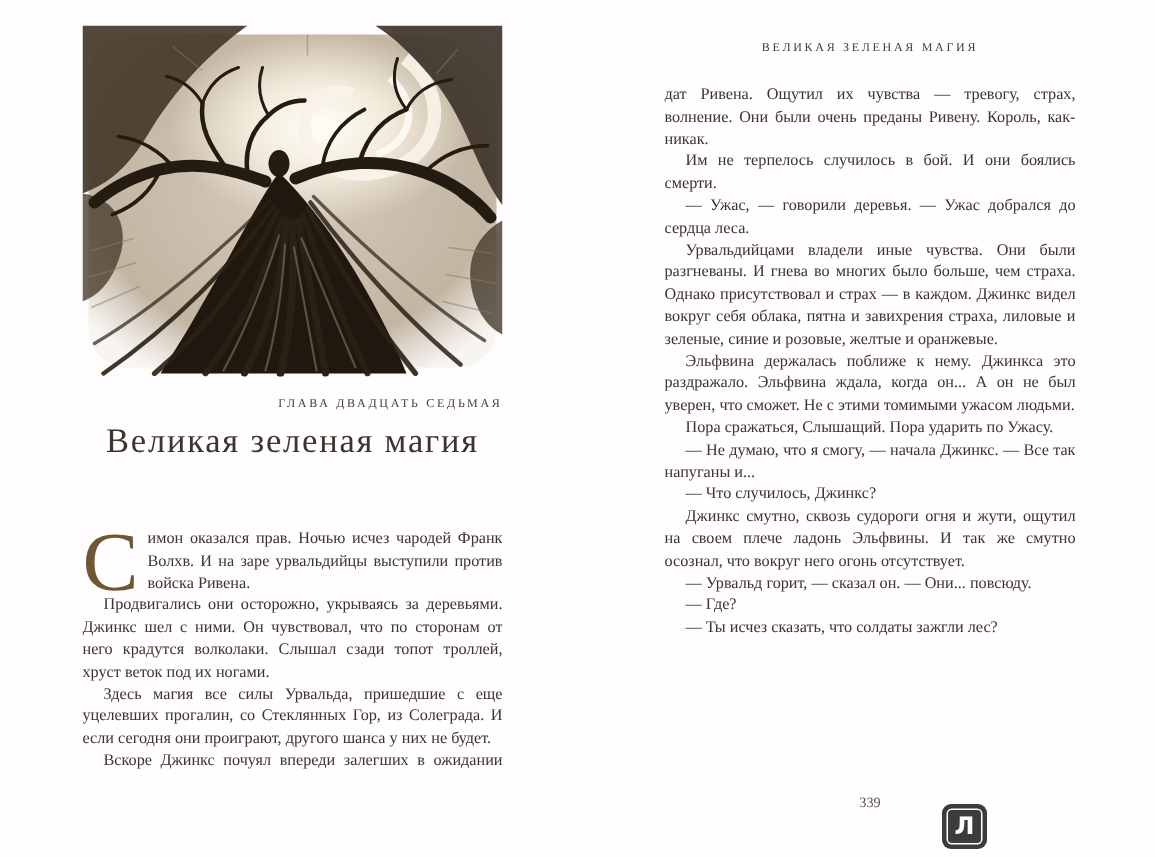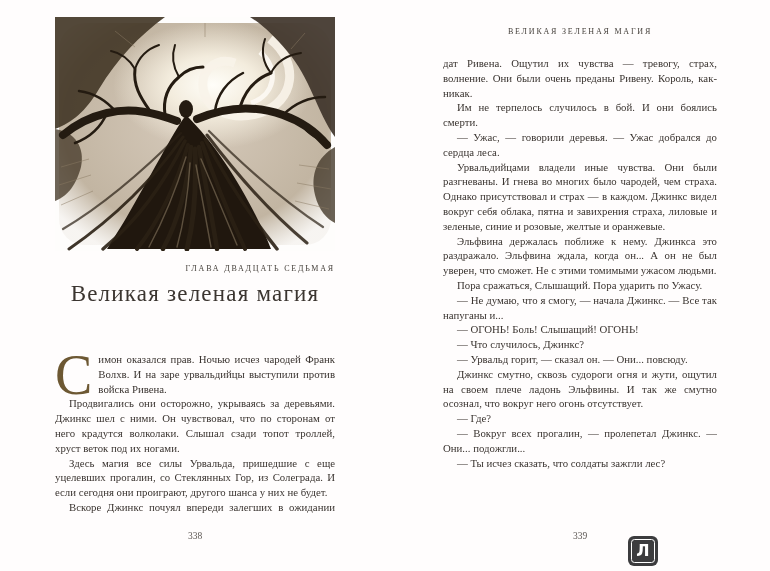--- a/index.html
+++ b/index.html
@@ -121,40 +121,37 @@
     <div class="chapter-label">ГЛАВА ДВАДЦАТЬ СЕДЬМАЯ</div>
     <h1 class="chapter-title">Великая зеленая магия</h1>
 
     <div class="body-col body-left" id="left-body">
         <p class=""><span class="dropcap">С</span><span>имон оказался прав. Ночью исчез чародей Франк Волхв. И на заре урвальдийцы выступили против войска Ривена.</span></p>
         <p class="indent"><span>Продвигались они осторожно, укрываясь за деревьями. Джинкс шел с ними. Он чувствовал, что по сторонам от него крадутся волколаки. Слышал сзади топот троллей, хруст веток под их ногами.</span></p>
         <p class="indent"><span>Здесь магия все силы Урвальда, пришедшие с еще уцелевших прогалин, со Стеклянных Гор, из Солеграда. И если сегодня они проиграют, другого шанса у них не будет.</span></p>
         <p class="indent"><span>Вскоре Джинкс почуял впереди залегших в ожидании сол-</span></p>
       </div>
 
-    <div class="pagenum">338</div>
   </div>
 
   <div class="page page-right">
     <div class="running-header">ВЕЛИКАЯ ЗЕЛЕНАЯ МАГИЯ</div>
 
     <div class="body-col body-right" id="right-body">
         <p class=""><span>дат Ривена. Ощутил их чувства — тревогу, страх, волнение. Они были очень преданы Ривену. Король, как-никак.</span></p>
         <p class="indent"><span>Им не терпелось случилось в бой. И они боялись смерти.</span></p>
         <p class="indent"><span>— </span><span class="it">Ужас</span><span>, — говорили деревья. — </span><span class="it">Ужас добрался до сердца леса.</span></p>
-        <p class="indent"><span>Урвальдийцами владели иные чувства. Они были разгневаны. И гнева во многих было чародей, чем страха. Однако присутствовал и страх — в каждом. Джинкс видел вокруг себя облака, пятна и завихрения страха, лиловые и зеленые, синие и розовые, желтые и оранжевые.</span></p>
+        <p class="indent"><span>Урвальдийцами владели иные чувства. Они были разгневаны. И гнева во многих было больше, чем страха. Однако присутствовал и страх — в каждом. Джинкс видел вокруг себя облака, пятна и завихрения страха, лиловые и зеленые, синие и розовые, желтые и оранжевые.</span></p>
         <p class="indent"><span>Эльфвина держалась поближе к нему. Джинкса это раздражало. Эльфвина ждала, когда он... А он не был уверен, что сможет. Не с этими томимыми ужасом людьми.</span></p>
         <p class="indent"><span class="it">Пора сражаться, Слышащий. Пора ударить по Ужасу.</span></p>
         <p class="indent"><span>— Не думаю, что я смогу, — начала Джинкс. — Все так напуганы и...</span></p>
-        <p class="indent"><span class="it">— ОГОНЬ! Боль! Слышащий! ОГОНЬ!</span></p>
         <p class="indent"><span>— Что случилось, Джинкс?</span></p>
+        <p class="indent"><span>Джинкс смутно, сквозь судороги огня и жути, ощутил на своем плече ладонь Эльфвины. И так же смутно осознал, что вокруг него огонь отсутствует.</span></p>
         <p class="indent"><span>— Урвальд горит, — сказал он. — Они... повсюду.</span></p>
-        <p class="indent"><span>Джинкс смутно, сквозь судороги огня и жути, ощутил на своем плече ладонь Эльфвины. И так же смутно осознал, что вокруг него огонь отсутствует.</span></p>
         <p class="indent"><span>— Где?</span></p>
-        <p class="indent"><span>— Вокруг всех прогалин, — пролепетал Джинкс. — Они... подожгли...</span></p>
         <p class="indent"><span>— Ты исчез сказать, что солдаты зажгли лес?</span></p>
         <p class="indent"></p>
       </div>
 
     <div class="pagenum">339</div>
   </div>
 
   <div class="logo">
     <span class="logo-key"></span>
     <span class="logo-letter">Л</span>

